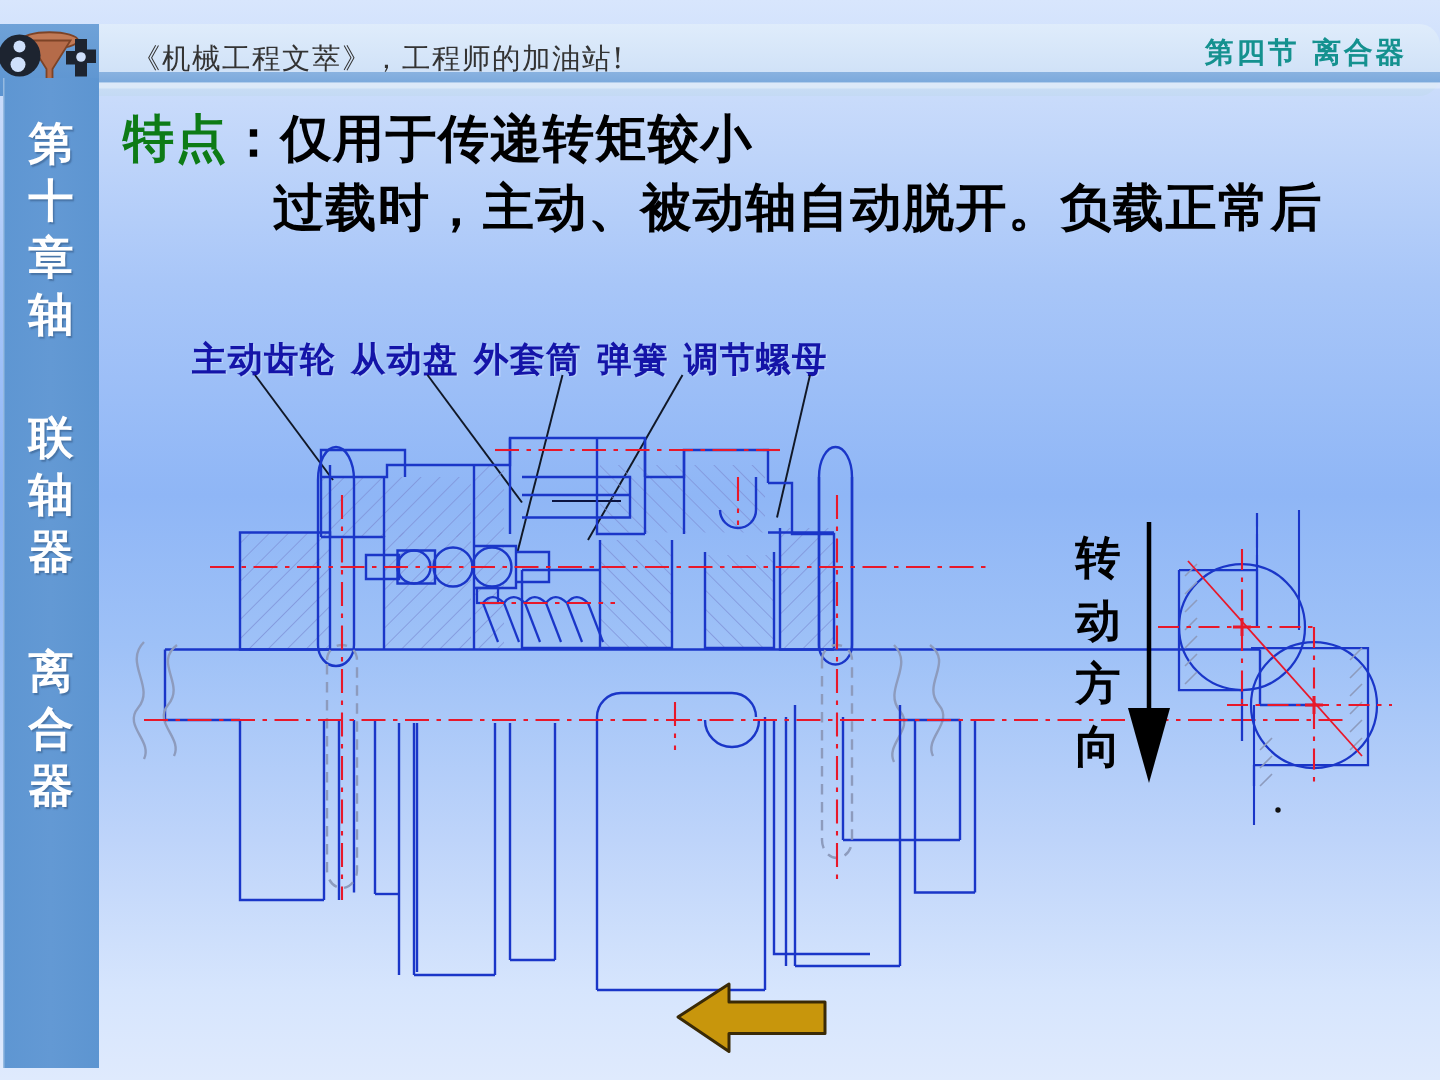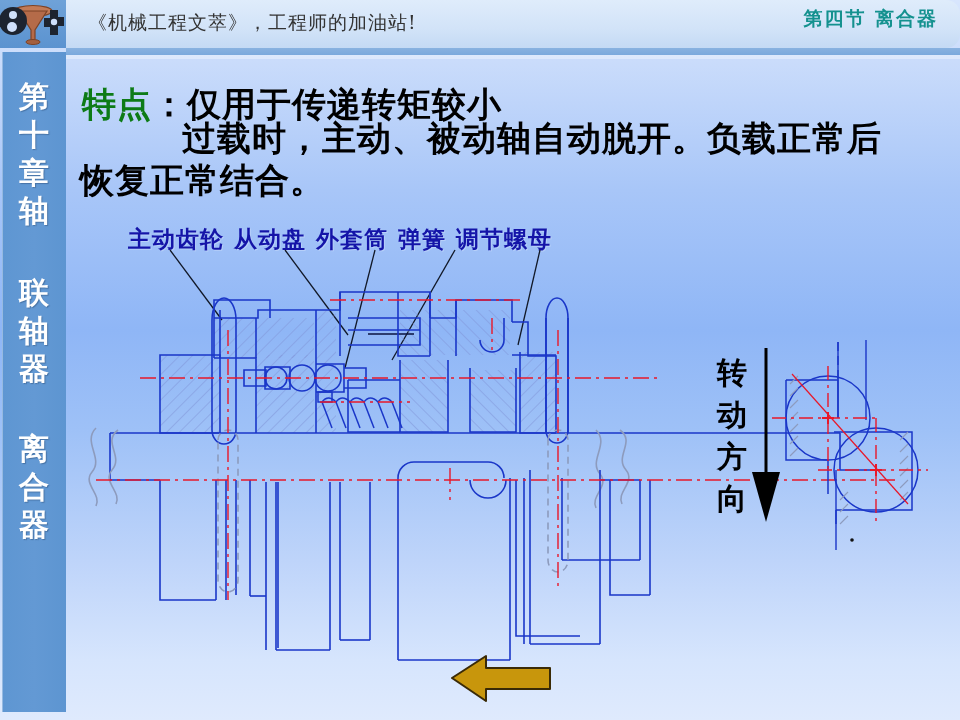--- a/index.html
+++ b/index.html
@@ -16,21 +16,21 @@
       #a8c6f8 190px,
       #8fb6f6 330px,
       #9ec1f7 430px,
       #bed4fa 560px,
       #d6e5fd 660px,
       #dfeafd 720px);
   }
 
   
   #header{
-    position:absolute;left:0;top:0;width:960px;height:48px;
+    position:absolute;left:0;top:16px;width:960px;height:48px;
     background:linear-gradient(to bottom,#dfecfb 0%,#d2e3f8 60%,#c4daf4 100%);
     border-radius:14px;
   }
   #logo-box{
     position:absolute;left:0;top:0;width:66px;height:48px;
     background:linear-gradient(to bottom,#6fa2d8,#5b93d0);
     overflow:hidden;
   }
   #logo-box svg{display:block;}
   #site-title{
@@ -63,21 +63,21 @@
     color:#ffffff;font-weight:bold;font-size:30px;line-height:38px;
     text-shadow:1px 1px 1px rgba(40,70,110,.45);
   }
   .side-char{display:block;}
   #side-1{top:26px;}
   #side-2{top:222px;}
   #side-3{top:378px;}
 
   
   #feature-line{
-    position:absolute;left:82px;top:82px;white-space:nowrap;
+    position:absolute;left:82px;top:70px;white-space:nowrap;
   }
   .cn-bold{
     font-weight:bold;font-size:34px;color:#000;
     font-family:"DejaVu Sans","Liberation Sans",sans-serif;
     letter-spacing:1px;
   }
   #feature-label{color:#0d7b16;font-weight:bold;font-size:34px;letter-spacing:1px;}
   #body-line2{position:absolute;left:182px;top:116px;white-space:nowrap;text-align:right;}
   #body-line3{position:absolute;left:80px;top:158px;white-space:nowrap;}
 
@@ -147,21 +147,20 @@
       <span class="side-char">离</span>
       <span class="side-char">合</span>
       <span class="side-char">器</span>
     </div>
   </div>
 
   <div id="feature-line">
     <span id="feature-label">特点</span><span class="cn-bold">：</span><span class="cn-bold">仅用于传递转矩较小</span>
   </div>
   <div id="body-line2" class="cn-bold">过载时，主动、被动轴自动脱开。负载正常后</div>
-  <div id="body-line3" class="cn-bold">恢复正常结合。</div>
 
   <div id="part-labels">
     <span class="plabel">主动齿轮</span><span class="plabel">从动盘</span><span class="plabel">外套筒</span><span class="plabel">弹簧</span><span class="plabel">调节螺母</span>
   </div>
 
   <svg class="draw" width="960" height="720">
     <g stroke="#111827" stroke-width="1.3" fill="none">
       <line x1="170" y1="250" x2="222" y2="320"></line>
       <line x1="285" y1="250" x2="348" y2="335"></line>
       <line x1="375" y1="250" x2="345" y2="368"></line>

